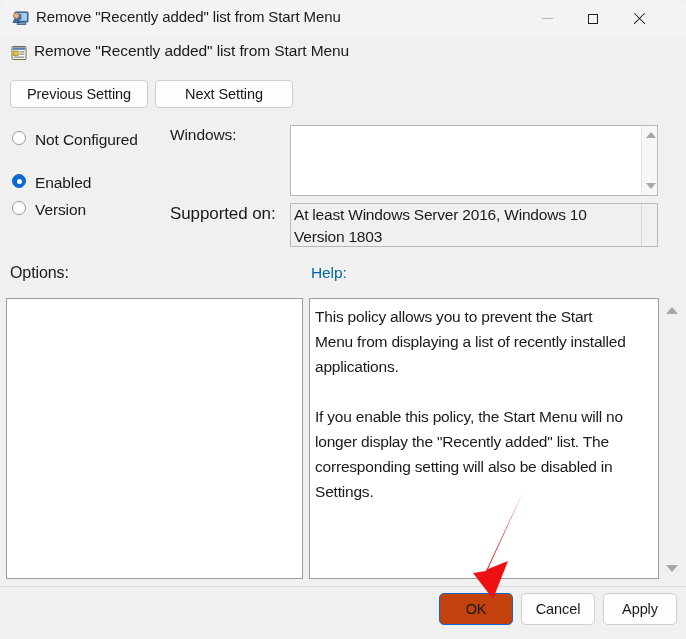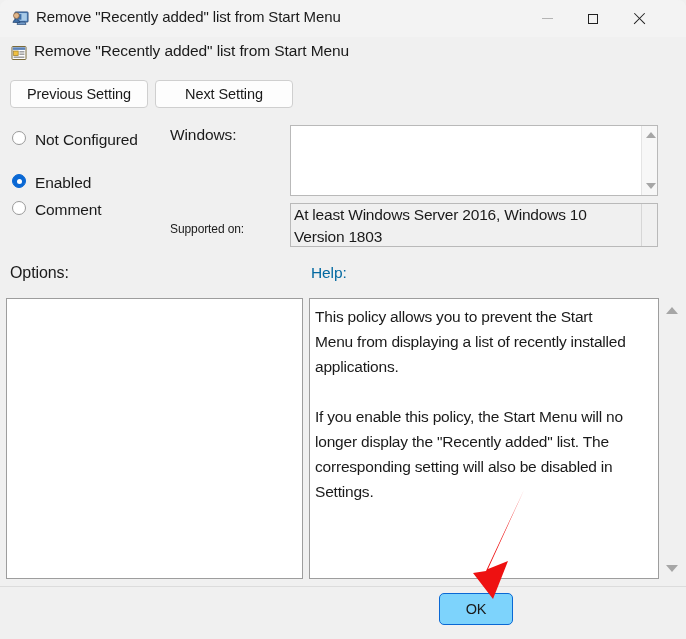--- a/index.html
+++ b/index.html
@@ -178,22 +178,22 @@
     position: absolute;
     left: 170px;
     top: 126px;
     font-size: 15.5px;
     color: #1a1a1a;
     letter-spacing: -0.1px;
   }
   #label-supported {
     position: absolute;
     left: 170px;
-    top: 222px;
-    font-size: 12px;
+    top: 204px;
+    font-size: 17px;
     color: #1a1a1a;
     letter-spacing: -0.1px;
   }
 
   
   #comment-box {
     position: absolute;
     left: 290px;
     top: 125px;
     width: 368px;
@@ -368,21 +368,21 @@
     color: #1a1a1a;
     cursor: default;
     box-sizing: border-box;
     padding: 0;
     letter-spacing: -0.1px;
   }
   #btn-ok {
     left: 439px;
     width: 74px;
     border: 1.6px solid #0a68d4;
-    background: #7dd3fc;
+    background: #c2410c;
   }
   #btn-cancel { left: 521px; width: 74px; }
   #btn-apply  { left: 603px; width: 74px; }
 
   
   #annotation-arrow {
     position: absolute;
     left: 452px;
     top: 487px;
     width: 86px;
@@ -443,21 +443,21 @@
     <span class="radio-label">Not Configured</span>
   </div>
 
   <div class="radio-row" id="radio-enabled">
     <span class="radio-mark checked"></span>
     <span class="radio-label">Enabled</span>
   </div>
 
   <div class="radio-row" id="radio-disabled">
     <span class="radio-mark"></span>
-    <span class="radio-label">Comment</span>
+    <span class="radio-label">Version</span>
   </div>
 
   <div id="label-comment">Windows:</div>
 
   <div id="comment-box">
     <textarea id="comment-input" placeholder="" style=""></textarea>
     <div class="vscroll">
       <span class="arr arr-up"></span>
       <span class="arr arr-down"></span>
     </div>
@@ -481,19 +481,21 @@
 If you enable this policy, the Start Menu will no longer display the "Recently added" list. The corresponding setting will also be disabled in Settings.</div>
     <div id="help-scroll">
       <span class="arr arr-up"></span>
       <span class="arr arr-down"></span>
     </div>
   </div>
 
   <div id="footer-sep"></div>
   <div id="footer">
     <button class="footbtn" id="btn-ok">OK</button>
+    <button class="footbtn" id="btn-cancel">Cancel</button>
+    <button class="footbtn" id="btn-apply">Apply</button>
   </div>
 
   <svg id="annotation-arrow" viewBox="0 0 86 115">
     <path d="M72 3 L36 82 L56 74 L41 112 L21 86 L34 84 Z" fill="#ee1111"></path>
   </svg>
 
 </div>
 
 </body></html>

